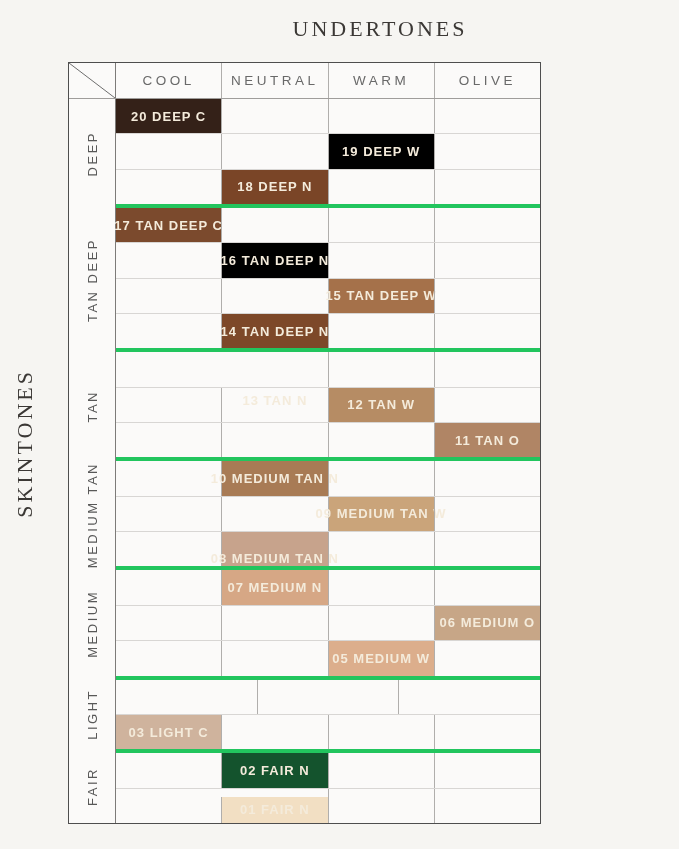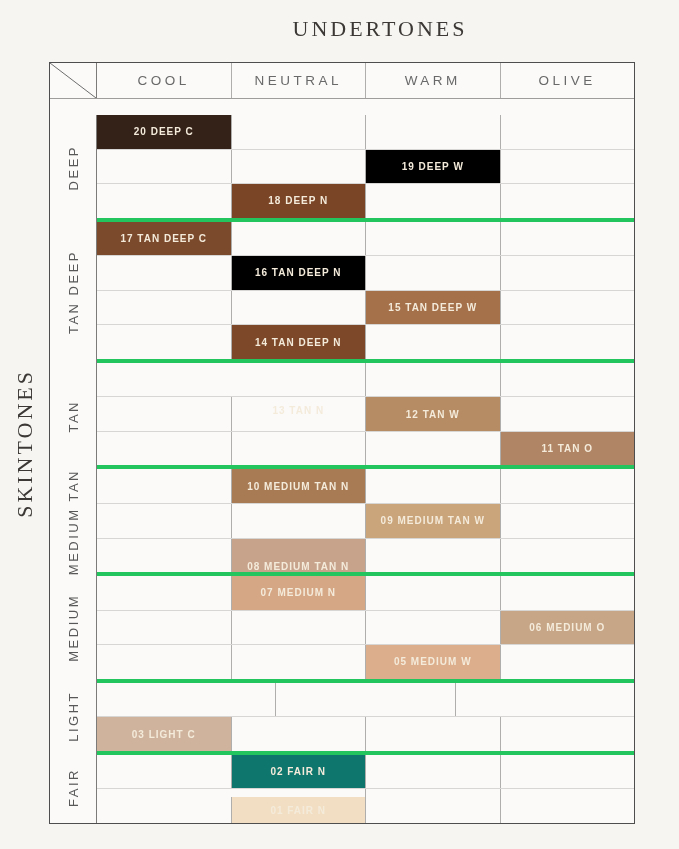--- a/index.html
+++ b/index.html
@@ -17,23 +17,23 @@
     display:flex;align-items:center;justify-content:center;
   }
   .side-title{
     writing-mode:vertical-rl;transform:rotate(180deg);
     font-family:"Liberation Serif","DejaVu Serif",serif;
     font-size:22px;letter-spacing:3px;color:#3b3835;white-space:nowrap;
   }
 
   
   .grid{
-    position:absolute;left:49px;top:62px;width:586px;height:762px;
+    position:absolute;left:68px;top:62px;width:473px;height:762px;
     border:1px solid #4e4e4e;background:#fbfaf9;
-    display:flex;flex-direction:column;box-sizing:border-box;gap:16px;
+    display:flex;flex-direction:column;box-sizing:border-box;
   }
 
   
   .header-row{height:35px;display:flex;border-bottom:1px solid #9f9d9b;flex:none;}
   .corner{width:47px;flex:none;position:relative;border-right:1px solid #7d7b79;box-sizing:border-box;}
   .corner svg{position:absolute;left:0;top:0;width:100%;height:100%;display:block;}
   .header-cell{
     flex:1;display:flex;align-items:center;justify-content:center;
     font-size:13.5px;letter-spacing:3.5px;color:#696969;
   }
@@ -48,21 +48,21 @@
     font-size:13px;letter-spacing:2.5px;color:#585858;
   }
 
   .cell-rows{flex:1;display:flex;flex-direction:column;min-width:0;}
   .row{flex:1;display:flex;min-height:0;}
   .row + .row{border-top:1px solid #d8d6d4;}
   .row.group-start{border-top:4px solid #22c55e;}
   .cell{flex:1;min-width:0;display:flex;align-items:center;justify-content:center;}
   .cell + .cell{border-left:1px solid #b0aeac;}
   .shade-label{
-    font-size:10px;font-weight:bold;letter-spacing:1px;white-space:nowrap;
+    font-size:13px;font-weight:bold;letter-spacing:1px;white-space:nowrap;
     color:#f4ebdb;
   }
 </style>
 </head>
 <body>
 
 <div class="stage">
 
   <div class="top-title">UNDERTONES</div>
 
@@ -246,21 +246,21 @@
           <div class="row">
             <div class="cell" style="background: rgb(207, 179, 157);">
               <span class="shade-label">03 LIGHT C</span>
             </div>
             <div class="cell"></div>
             <div class="cell"></div>
             <div class="cell"></div>
           </div>
           <div class="row group-start">
             <div class="cell"></div>
-            <div class="cell" style="background: #0f766e; justify-content: center;">
+            <div class="cell" style="background: #14532d; justify-content: center;">
               <span class="shade-label">02 FAIR N</span>
             </div>
             <div class="cell"></div>
             <div class="cell"></div>
           </div>
           <div class="row">
             <div class="cell"></div>
             <div class="cell" style="background: rgb(242, 223, 195); margin-top: 8px;">
               <span class="shade-label">01 FAIR N</span>
             </div>

